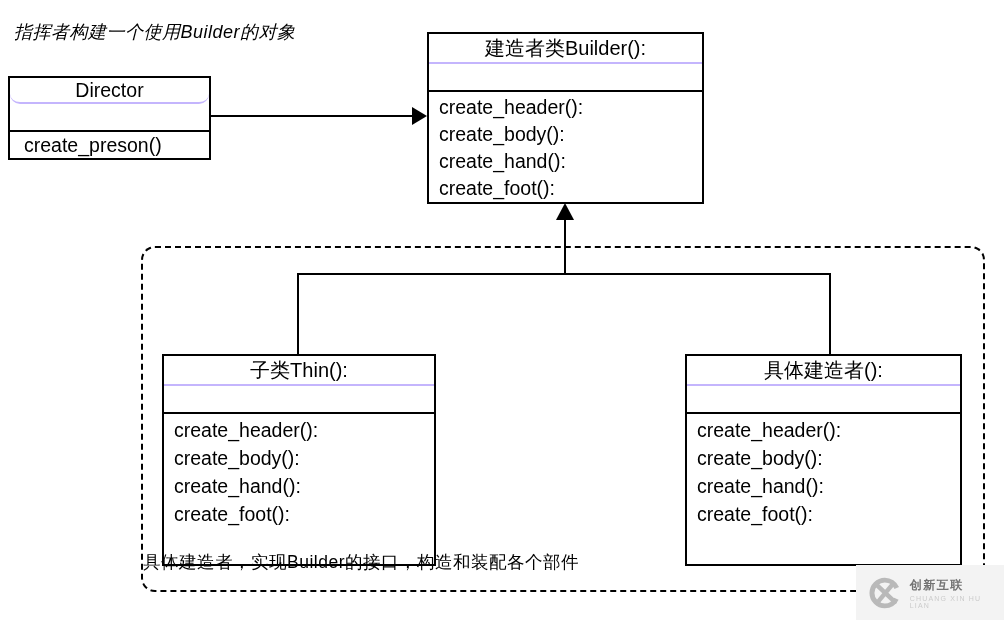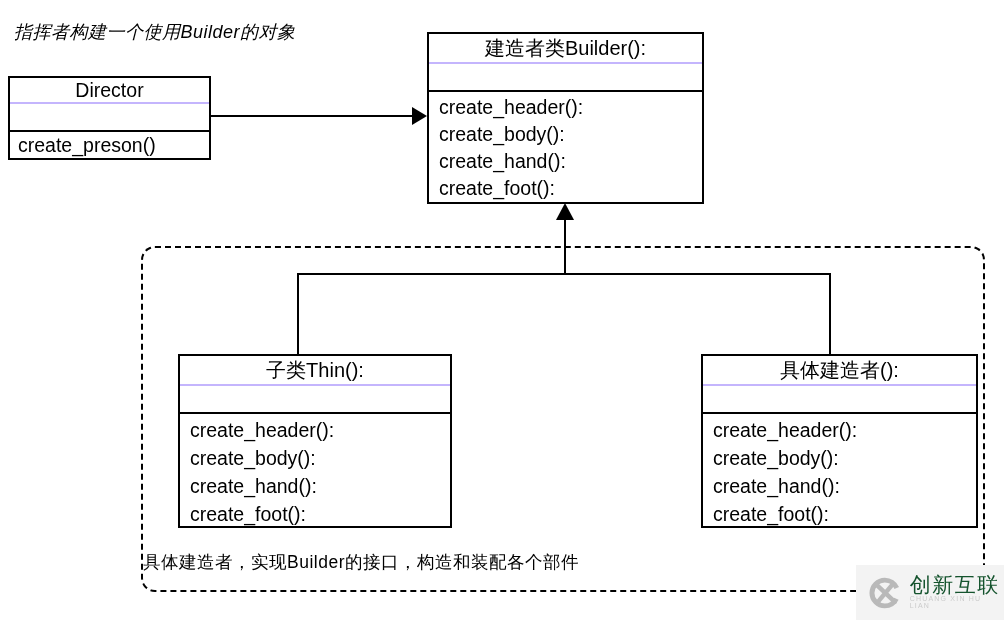--- a/index.html
+++ b/index.html
@@ -11,27 +11,27 @@
   
   .top-note { left:14px; top:20px; font-size:18px; letter-spacing:0.5px;font-style:italic; }
   .caption  { left:143px; top:550px; width:844px; text-align:left; font-size:17.5px; letter-spacing:0.5px; }
   
   .uml { box-sizing:border-box; border:2px solid #000; background:#fff; }
   .uml .row-title { text-align:center; font-size:20px; border-bottom:2px solid #c4b5fd; display:flex; align-items:center; justify-content:center; }
   .uml .row-empty { border-bottom:2px solid #000; }
   .uml .methods   { padding:2px 17px 0 10px; font-size:19.5px; }
   .uml .methods div { line-height:27px; white-space:nowrap; }
   .director { left:8px; top:76px; width:203px; height:84px; }
-  .director .row-title { height:24px; font-size:19.5px; }
+  .director .row-title { height:24px; font-size:19.5px;border-radius:10px; }
   .director .row-empty { height:26px; }
-  .director .method-row { line-height:26px; font-size:19.5px; padding-left:8px; white-space:nowrap; }
+  .director .method-row { line-height:26px; font-size:19.5px; padding-left:14px; white-space:nowrap; }
   .builder { left:427px; top:32px; width:277px; height:172px; }
   .builder .row-title { height:28px; }
   .builder .row-empty { height:26px; }
-  .sub { top:354px; height:174px;margin-left:16px; }
+  .sub { top:354px; height:212px; }
   .thin { left:162px; width:274px; }
   .fat  { left:685px; width:277px; }
   .sub .row-title { height:28px; }
   .sub .row-empty { height:26px; }
   .sub .methods div { line-height:28px; }
   
   .hline { background:#000; height:2px; }
   .vline { background:#000; width:2px; }
   .arrow-right { width:0; height:0; border-top:9px solid transparent; border-bottom:9px solid transparent; border-left:15px solid #000; }
   .arrow-up    { width:0; height:0; border-left:9px solid transparent; border-right:9px solid transparent; border-bottom:17px solid #000; }
@@ -39,21 +39,21 @@
   .group {
     box-sizing:border-box; left:141px; top:246px; width:844px; height:346px;
     border:2.5px dashed #000; border-radius:14px; background:transparent;
   }
   
   .logo {
     left:856px; top:565px; width:148px; height:55px; background:#f3f3f3;
     display:flex; align-items:center; gap:7px; padding-left:11px; box-sizing:border-box;
   }
   .logo-text { display:flex; flex-direction:column; }
-  .logo-name { font-size:21px; font-weight:normal; color:#14532d; letter-spacing:1.5px; line-height:18px; }
+  .logo-name { font-size:12px; font-weight:bold; color:#737373; letter-spacing:1.5px; line-height:18px; }
   .logo-sub  { font-size:7px; color:#cbcbcb; letter-spacing:1.2px; margin-top:1px; }
 </style>
 </head>
 <body>
 
 <div class="canvas">
 
   <div class="abs top-note">指挥者构建一个使用Builder的对象</div>
 
   <div class="abs uml director">

